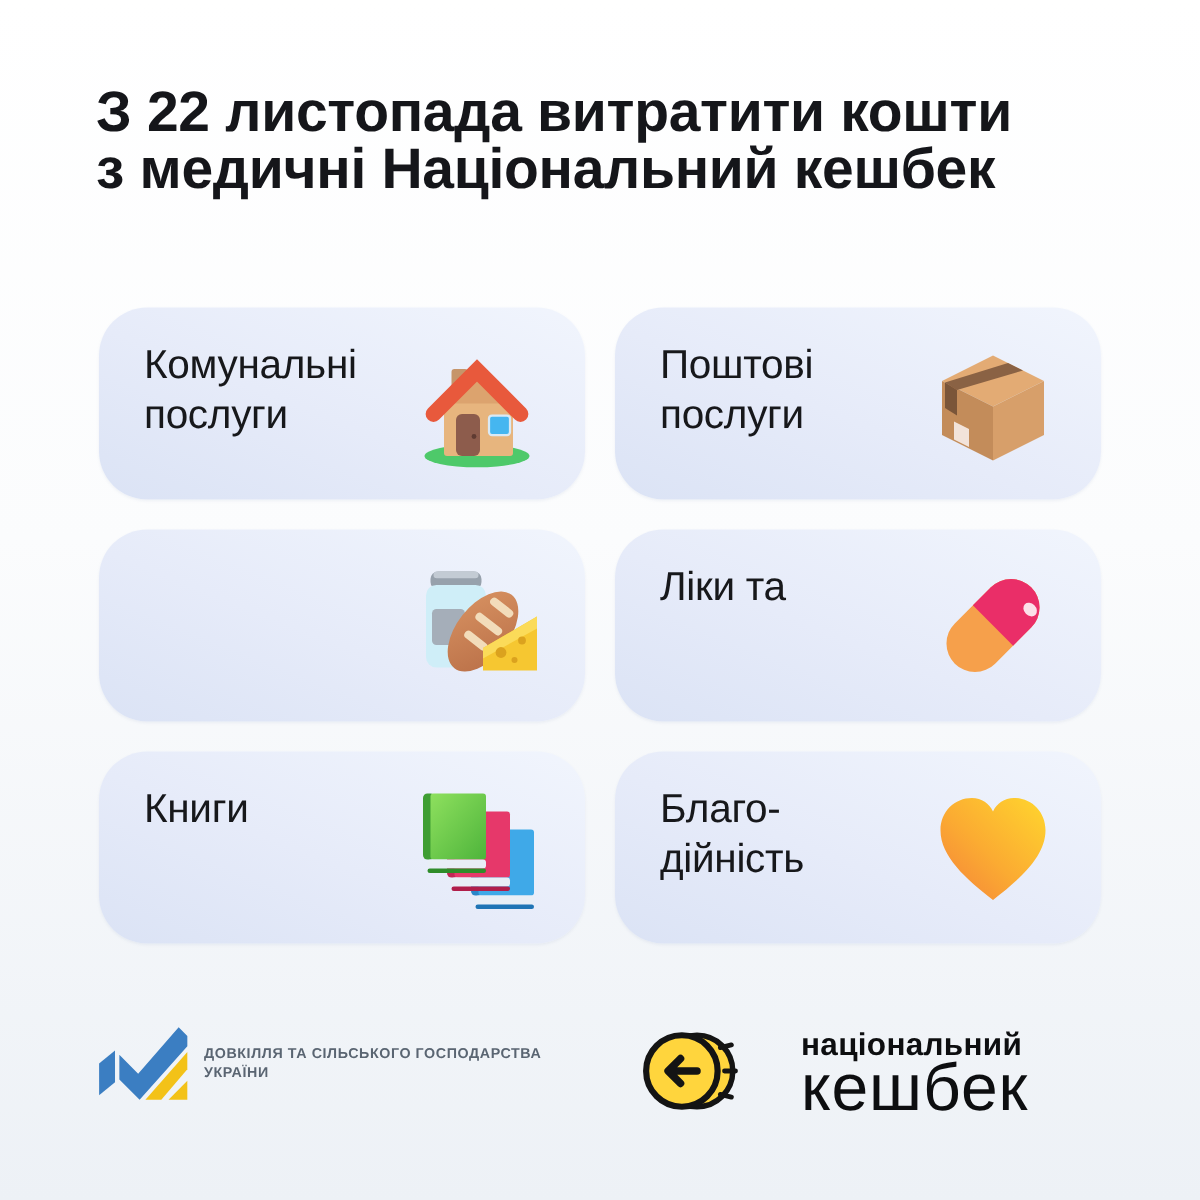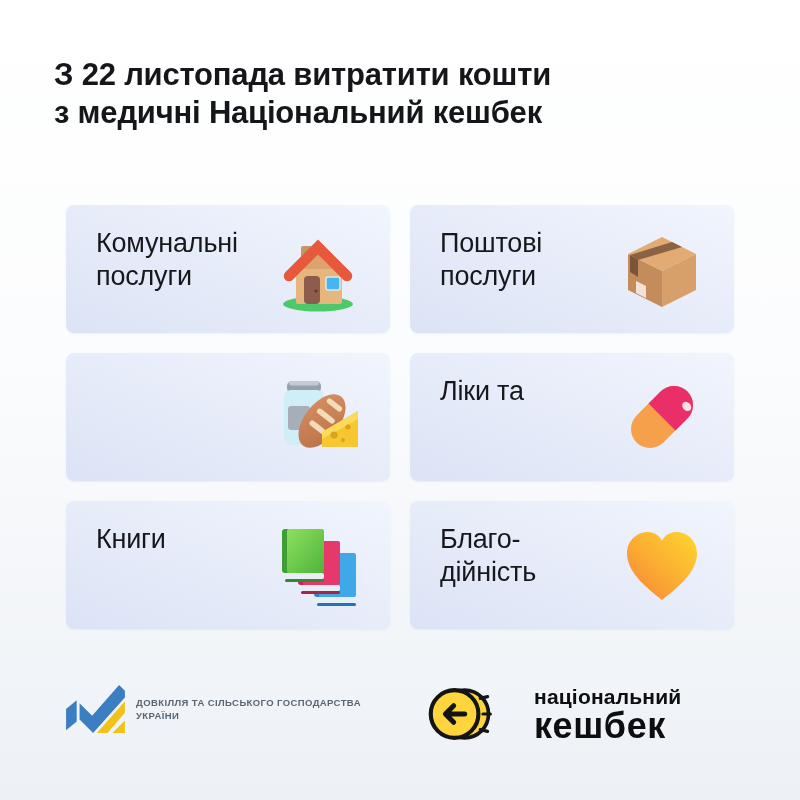--- a/index.html
+++ b/index.html
@@ -4,34 +4,34 @@
 <style>
   html,body { margin:0; padding:0; }
   body { font-family: "Liberation Sans", sans-serif; }
   .canvas {
     position: relative;
     width: 800px; height: 800px;
     background: linear-gradient(180deg, #ffffff 0%, #fbfcfd 45%, #edf1f6 100%);
     overflow: hidden;
   }
   .title {
-    position: absolute; left: 54px; top: 56px;
-    font-size: 31px; font-weight: 700; color: #15161a;
+    position: absolute; left: 64px; top: 56px;
+    font-size: 38px; font-weight: 700; color: #15161a;
     line-height: 38px; letter-spacing: -0.2px;
   }
   .grid {
     position: absolute; left: 66px; top: 205px;
     display: grid;
     grid-template-columns: 324px 324px;
     grid-auto-rows: 128px;
     column-gap: 20px; row-gap: 20px;
   }
   .card {
     position: relative;
-    border-radius: 8px;
+    border-radius: 32px;
     background: linear-gradient(to bottom left, #f1f5fd 0%, #e6ebf9 55%, #dbe3f5 100%);
     box-shadow: 0 1px 2px rgba(120,140,180,0.10);
   }
   .card-text {
     position: absolute; left: 30px; top: 22px;
     font-size: 27px; font-weight: 500; color: #17181b;
     line-height: 33px; letter-spacing: -0.2px;
   }
   .card-icon {
     position: absolute; right: 24px; top: 50%;
@@ -49,21 +49,21 @@
     font-size: 9.5px; font-weight: 700; color: #5a6572;
     line-height: 13px; letter-spacing: 0.4px;
   }
   .footer-cashback {
     position: absolute; left: 428px; top: 682px;
     display: flex; align-items: center; gap: 28px;
   }
   .coin-logo { width: 66px; height: 64px; }
   .cashback-text { margin-left: 12px; color: #0d0e10; }
   .cashback-line1 { font-size: 21px; font-weight: 700; line-height: 24px; letter-spacing: 0.2px; }
-  .cashback-line2 { font-size: 36px; font-weight: 700; line-height: 34px; letter-spacing: 0.6px; }
+  .cashback-line2 { font-size: 44px; font-weight: 400; line-height: 34px; letter-spacing: 0.6px; }
 </style>
 </head>
 <body>
 
 <div class="canvas">
 
   <div class="title">
     <div>З 22 листопада витратити кошти</div>
     <div>з медичні Національний кешбек</div>
   </div>

